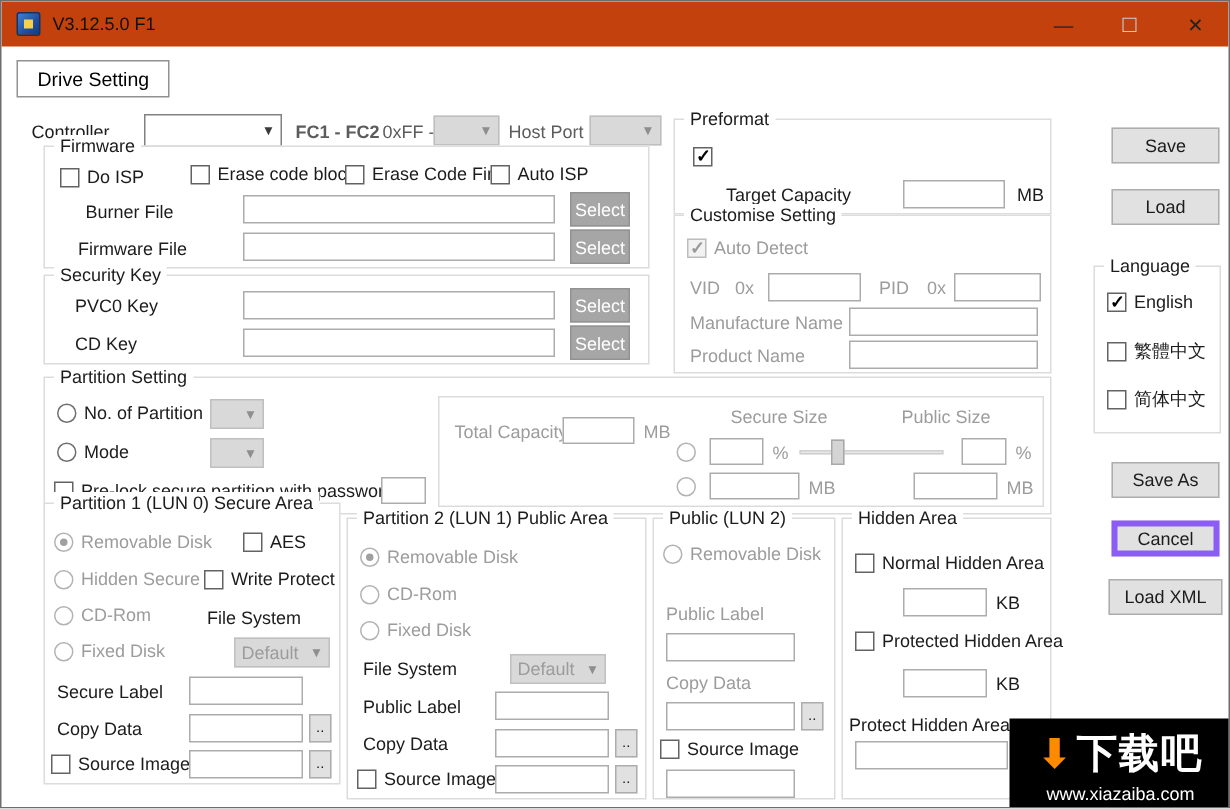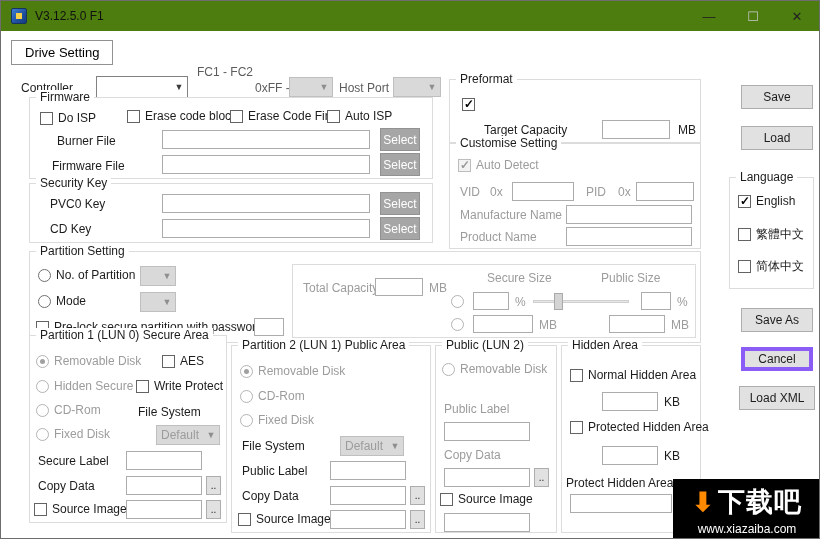--- a/index.html
+++ b/index.html
@@ -3,21 +3,21 @@
 <meta charset="utf-8">
 <style>
   * { box-sizing: border-box; margin: 0; padding: 0; }
   html,body { background:#fff; }
   .win {
     position: relative; width: 820px; height: 539px;
     background: #fff; border: 1px solid #6d6d6d; overflow: hidden;
     font-family: "Liberation Sans", sans-serif; font-size: 12px; color: #1c1c1c;
   }
   
-  .titlebar { position:absolute; left:0; top:0; width:100%; height:30px; background:#4d7c0f; }
+  .titlebar { position:absolute; left:0; top:0; width:100%; height:30px; background:#c2410c; }
   .appicon { position:absolute; left:10px; top:7px; width:16px; height:16px;
     background: linear-gradient(135deg,#3f7fd6 0%,#1f4f9e 60%,#123c7e 100%);
     border:1px solid #16325e; border-radius:2px; }
   .appicon::after { content:""; position:absolute; left:4px; top:4px; width:6px; height:6px; background:#f7d14a; }
   .wtitle { position:absolute; left:34px; top:8px; font-size:12px; color:#111; white-space:nowrap; }
   .winbtn { position:absolute; top:0; width:44px; height:30px; display:flex; align-items:center; justify-content:center; font-size:13px; color:#222; }
   .winbtn.dis { color:#c9c9c9; }
   
   .tab { position:absolute; left:10px; top:39px; height:25px; padding:0 13px; background:#fff;
     border:1px solid #919191; display:flex; align-items:center; font-size:13px; color:#000; z-index:2; }
@@ -77,21 +77,21 @@
 
   <div class="tab">
     <span>Drive Setting</span>
   </div>
 
   <span class="lbl" style="left:20px; top:80px;">Controller</span>
   <div class="combo" style="left:95px; top:75px; width:92px; height:22px;">
     <span class="ctext"></span>
       <span class="arrow">▼</span>
   </div>
-  <span class="lbl dim" style="left:196px; top:64px;">FC1 - FC2</span>
+  <span class="lbl dim" style="left:196px; top:80px;font-weight:bold;">FC1 - FC2</span>
   <span class="lbl dim" style="left:254px; top:80px;">0xFF -</span>
   <div class="combo dis" style="left:288px; top:76px; width:44px; height:20px;">
     <span class="ctext"></span>
       <span class="arrow">▼</span>
   </div>
   <span class="lbl dim" style="left:338px; top:80px;">Host Port</span>
   <div class="combo dis" style="left:392px; top:76px; width:48px; height:20px;">
     <span class="ctext"></span>
       <span class="arrow">▼</span>
   </div>

